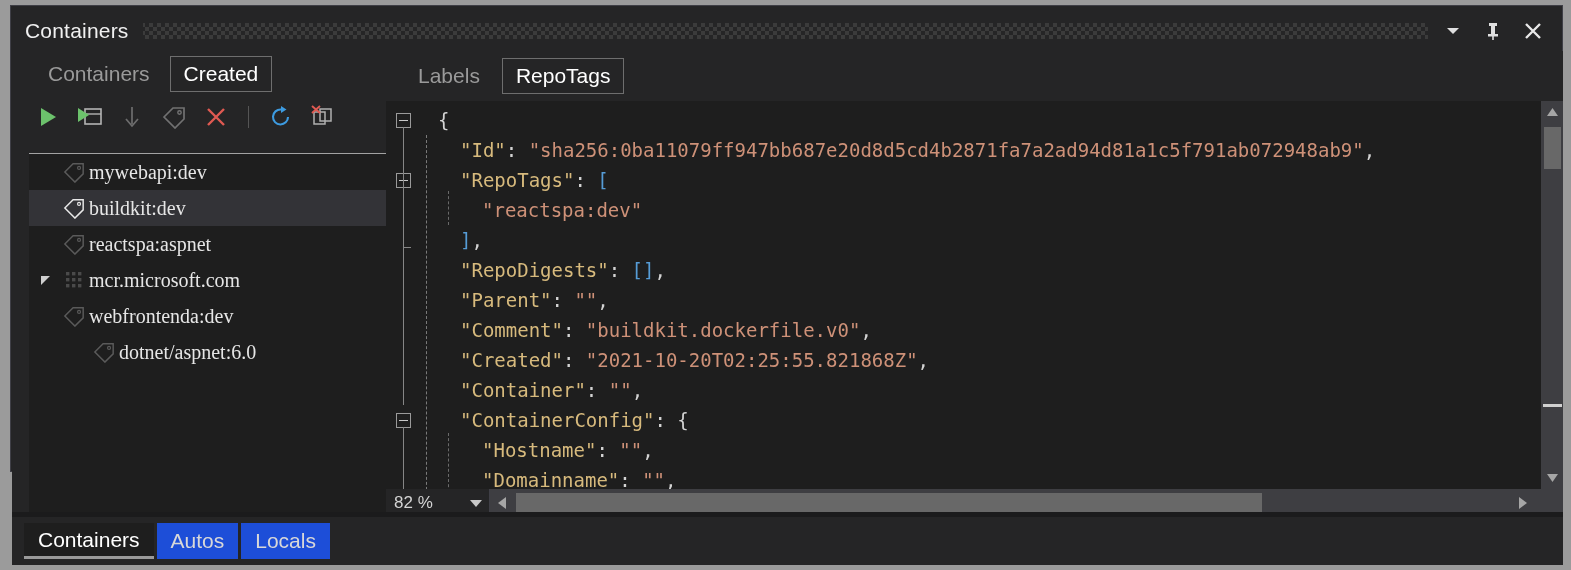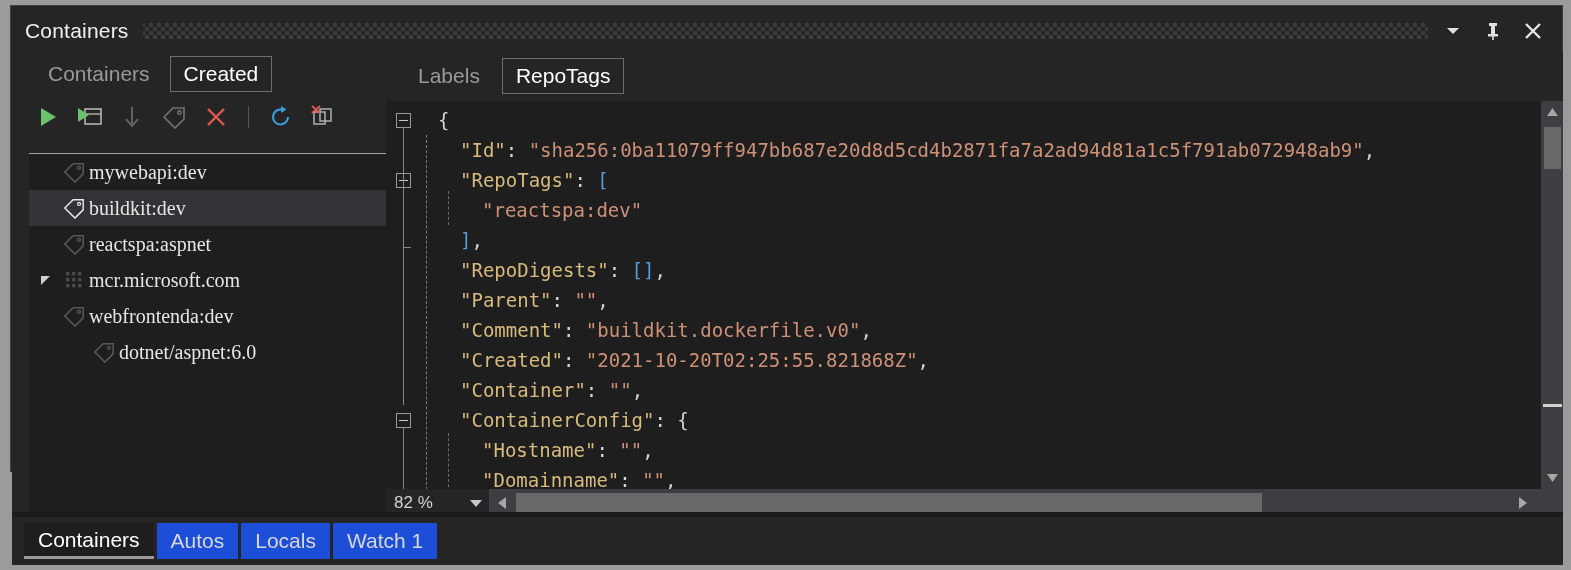--- a/index.html
+++ b/index.html
@@ -404,18 +404,15 @@
     <div class="bottom-tabs" id="bottom-tabs">
         <div class="btab active">
           <span>Containers</span>
         </div>
         <div class="btab">
           <span>Autos</span>
         </div>
         <div class="btab">
           <span>Locals</span>
         </div>
-        <div class="btab">
-          <span>Watch 1</span>
-        </div>
       </div>
   </div>
 </div>
 
 </body></html>

